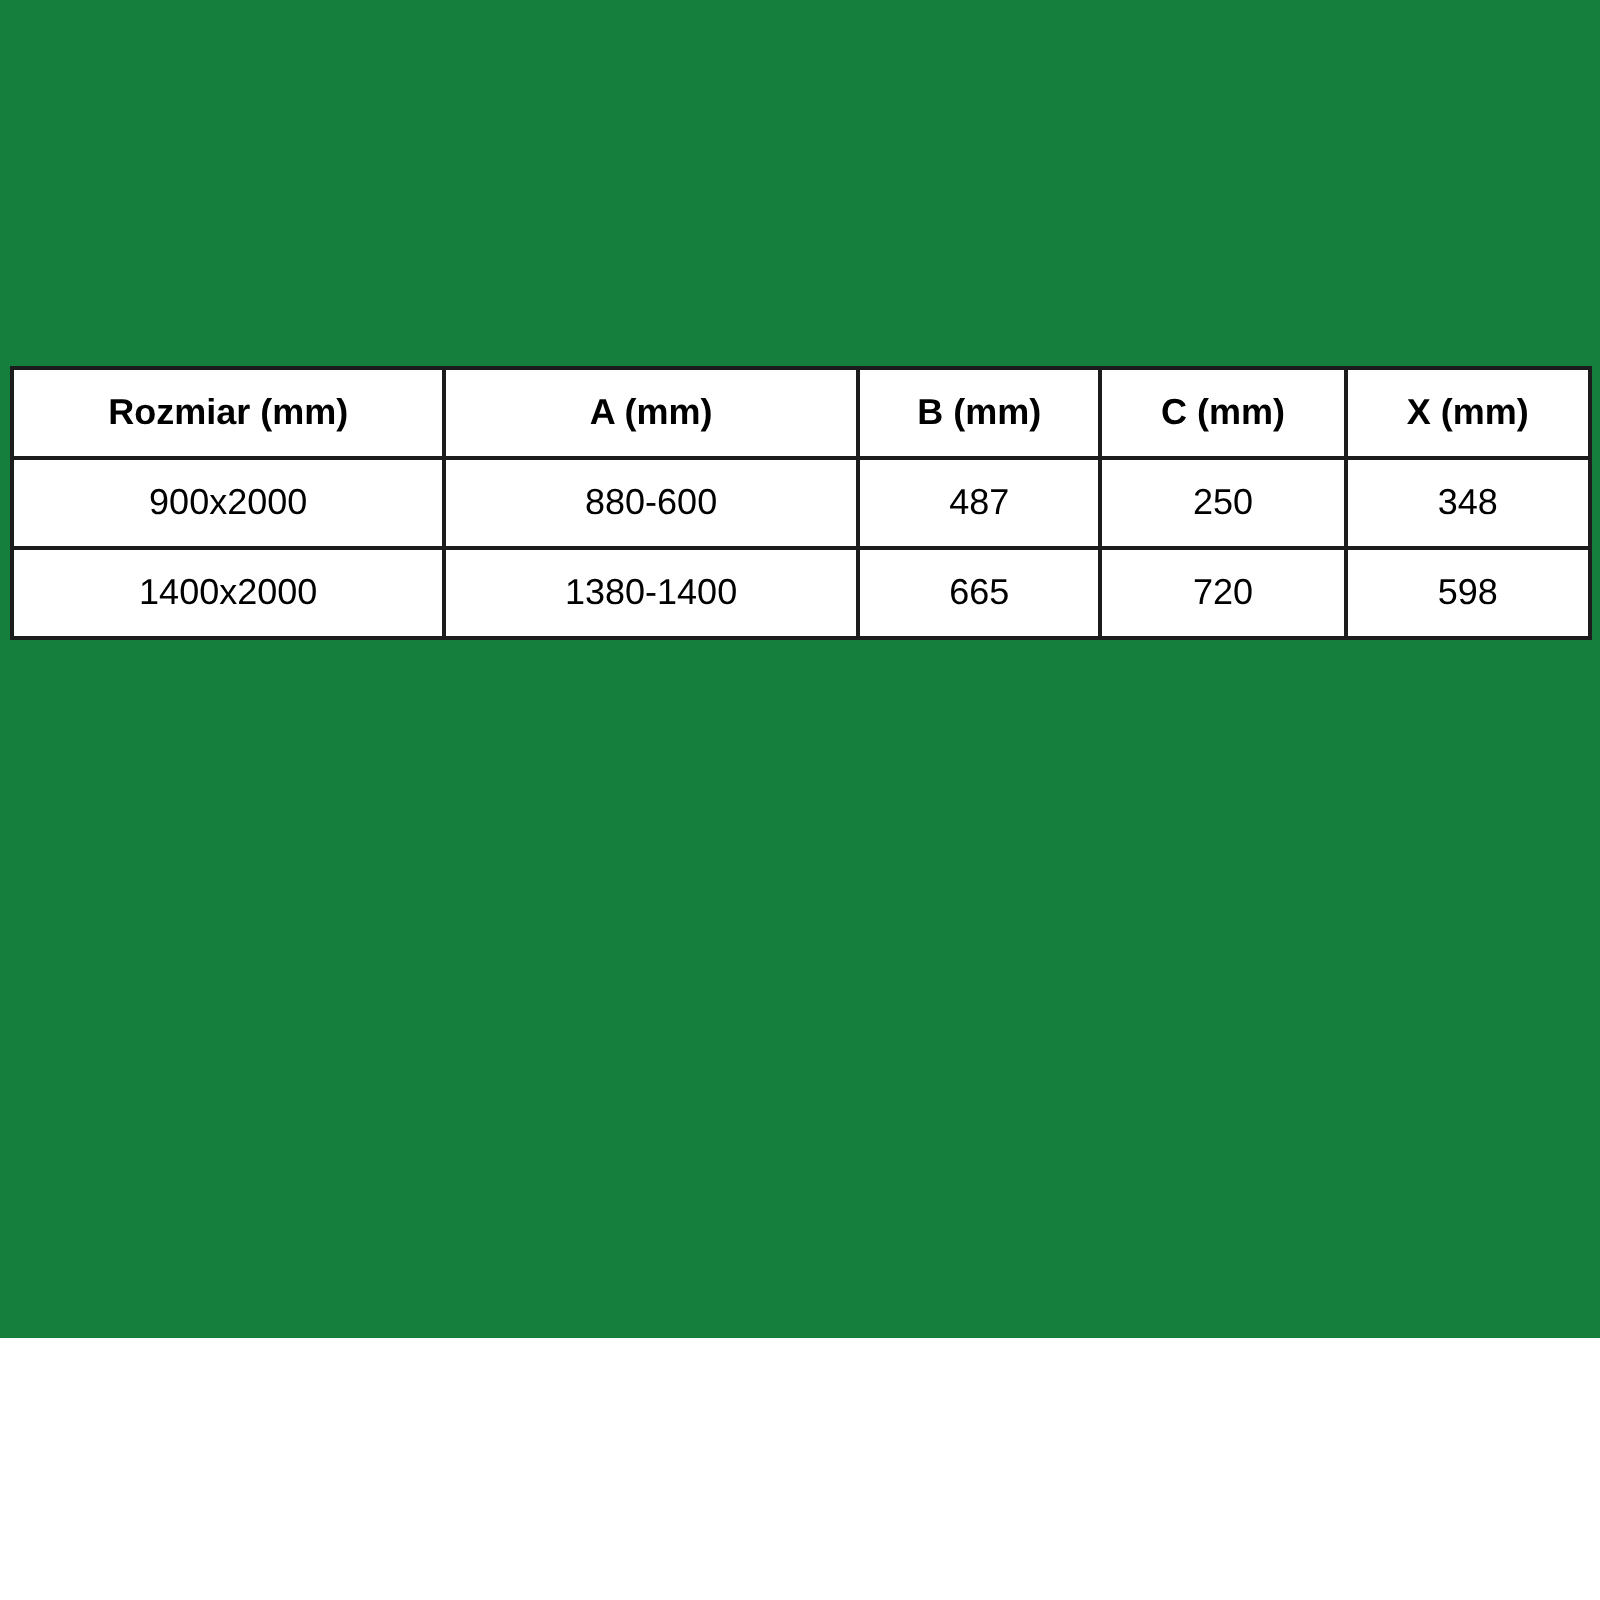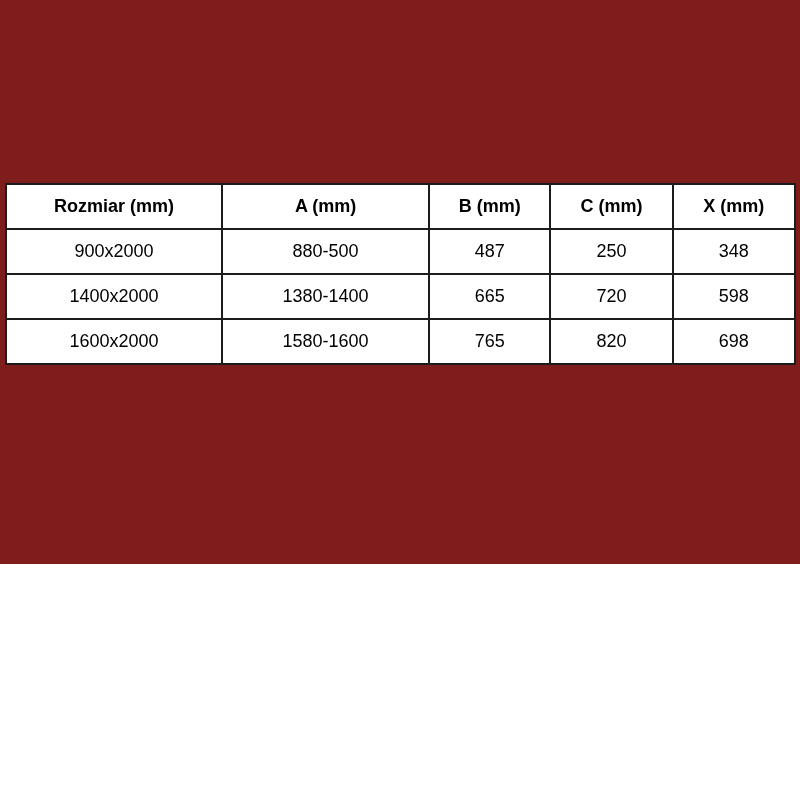--- a/index.html
+++ b/index.html
@@ -6,22 +6,22 @@
     margin: 0;
     padding: 0;
     width: 800px;
     height: 800px;
     background: #ffffff;
     font-family: "Liberation Sans", sans-serif;
   }
   .page {
     position: relative;
     width: 800px;
-    height: 564px;
-    background: #7f1d1d;
+    height: 669px;
+    background: #15803d;
     overflow: hidden;
   }
   table.spec-table {
     position: absolute;
     top: 183px;
     left: 5px;
     width: 791px;
     border-collapse: collapse;
     table-layout: fixed;
     background: #ffffff;
@@ -64,34 +64,27 @@
         <th>Rozmiar (mm)</th>
         <th>A (mm)</th>
         <th>B (mm)</th>
         <th>C (mm)</th>
         <th>X (mm)</th>
       </tr>
     </thead>
     <tbody>
         <tr>
           <td>900x2000</td>
-          <td>880-500</td>
+          <td>880-600</td>
           <td>487</td>
           <td>250</td>
           <td>348</td>
         </tr>
         <tr>
           <td>1400x2000</td>
           <td>1380-1400</td>
           <td>665</td>
           <td>720</td>
           <td>598</td>
         </tr>
-        <tr>
-          <td>1600x2000</td>
-          <td>1580-1600</td>
-          <td>765</td>
-          <td>820</td>
-          <td>698</td>
-        </tr>
       </tbody>
   </table>
 </div>
 
 </body></html>

